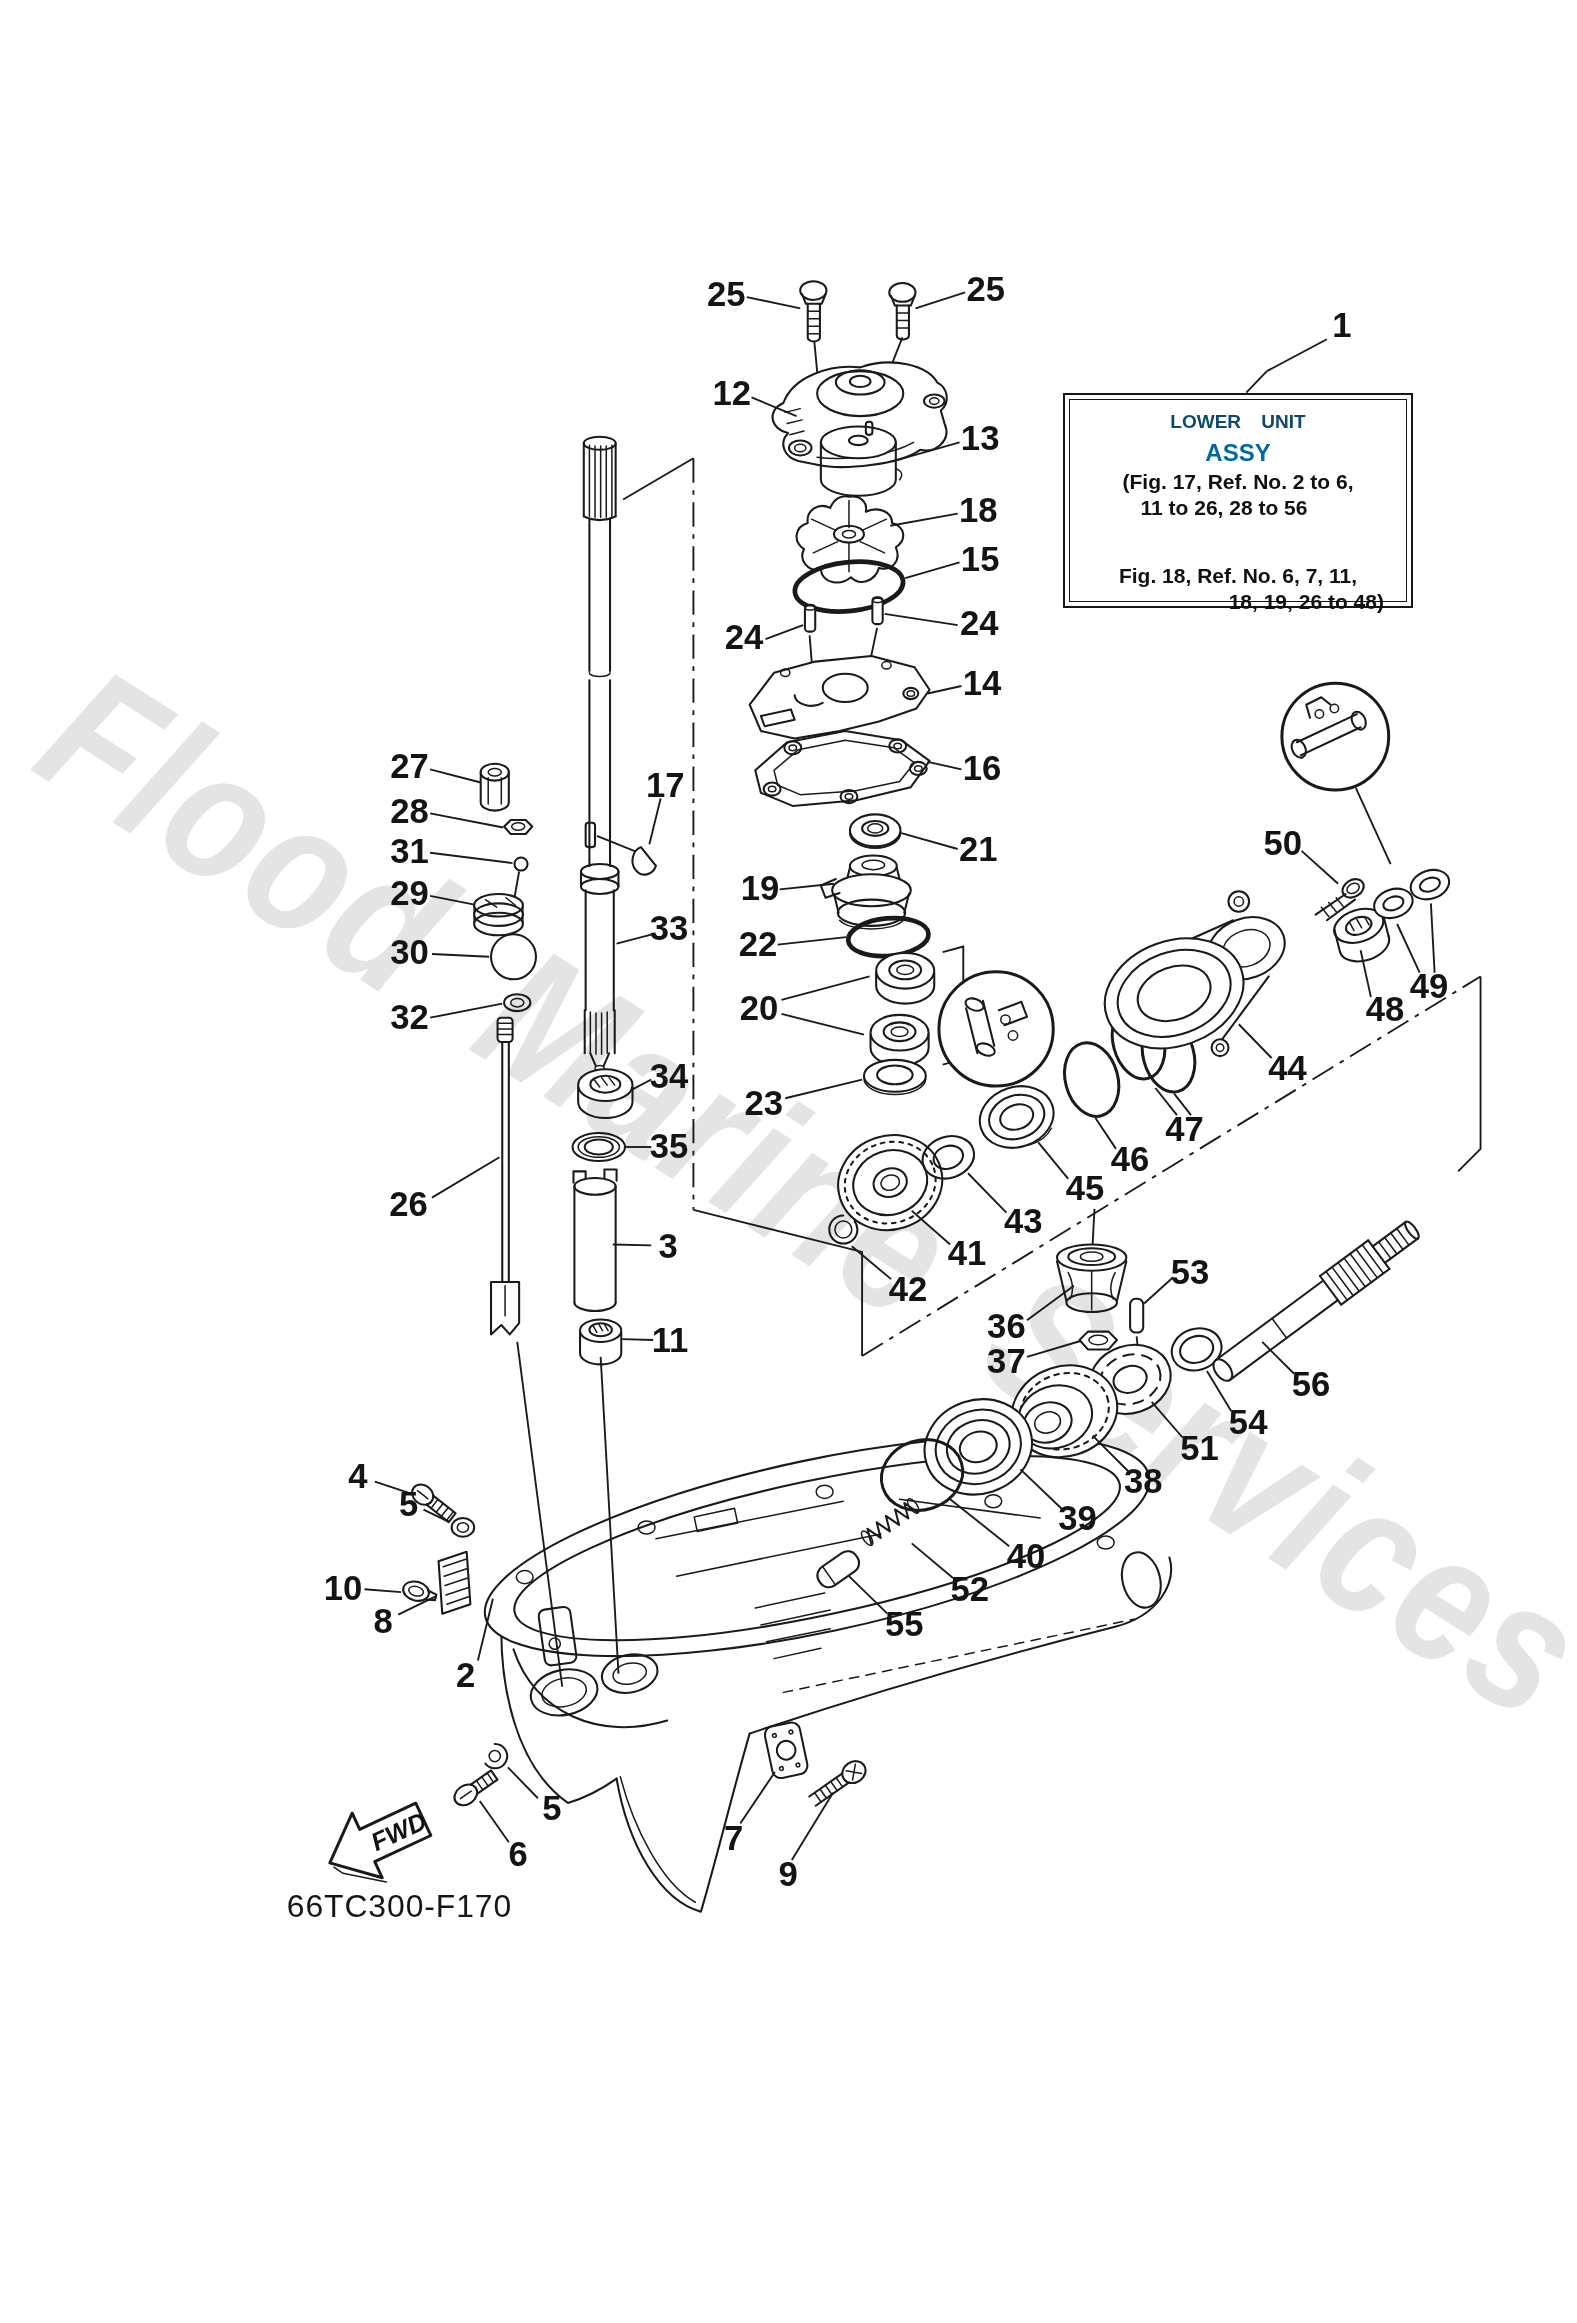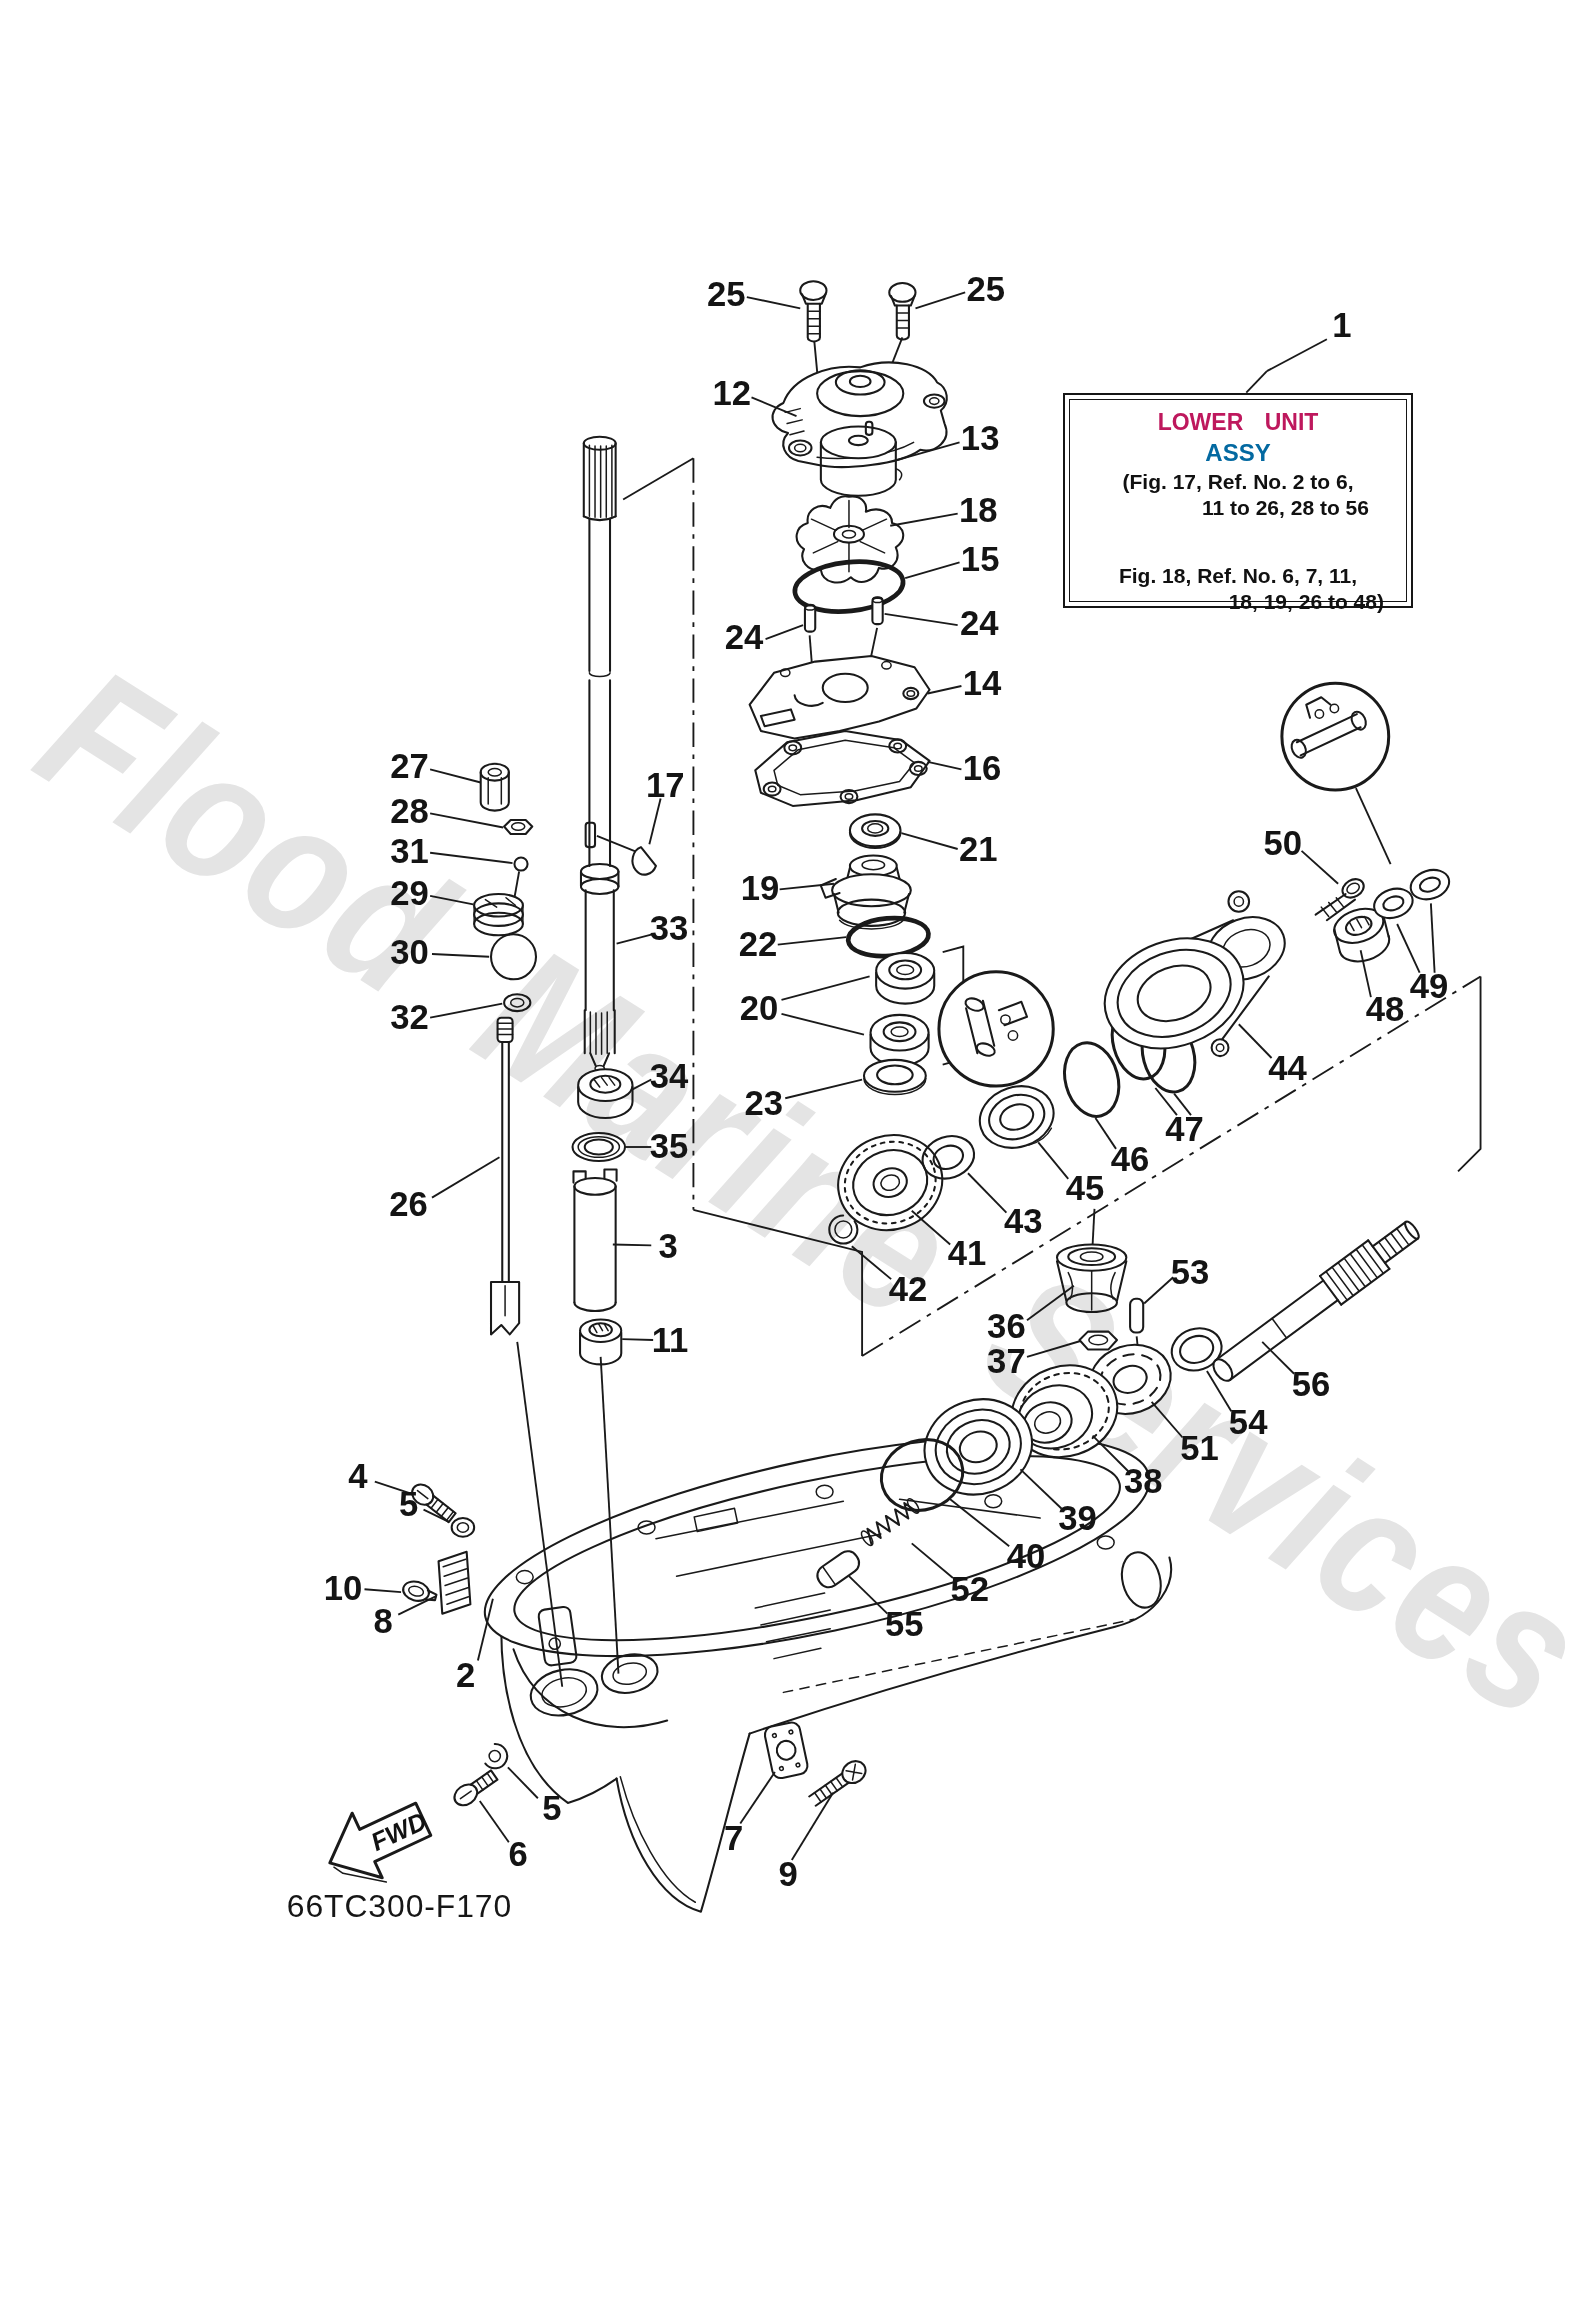--- a/index.html
+++ b/index.html
@@ -14,25 +14,25 @@
   .dd{stroke-dasharray:26 8 5 8;}
   .blk{fill:#1a1a1a;stroke:none;}
   .callout{font:700 37px "Liberation Sans",sans-serif;fill:#141414;text-anchor:middle;}
   .ld{stroke:#1a1a1a;stroke-width:2;fill:none;}
   .wm{font-style:italic;font-weight:700;letter-spacing:4px;word-spacing:48px;}
   .code-text{font:400 34px "Liberation Sans",sans-serif;fill:#161616;letter-spacing:1px;}
   .fwd-text{font:italic 900 27px "Liberation Sans",sans-serif;fill:#111;}
   
   .infobox{position:absolute;left:1063px;top:393px;width:350px;height:215px;border:2.8px solid #161616;background:#fff;box-sizing:border-box;}
   .ib-inner{position:absolute;left:3.7px;top:3.7px;right:3.7px;bottom:3.7px;border:1.9px solid #161616;padding:7.5px 9.4px 0 9.4px;box-sizing:border-box;}
-  .ib-title{text-align:center;font-weight:700;font-size:23px;color:#be185d;word-spacing:15px;line-height:30px;}
+  .ib-title{text-align:center;font-weight:700;font-size:19px;color:#0c4a6e;word-spacing:15px;line-height:30px;}
   .ib-title2{text-align:center;font-weight:700;font-size:24px;color:#0369a1;line-height:32px;}
   .ib-ref{font-weight:700;font-size:21px;color:#111;line-height:26px;white-space:nowrap;}
   .r0{text-align:center;}
-  .r1{text-align:right;padding-right:28px;}
+  .r1{text-align:center;padding-right:28px;}
   .r2{text-align:center;margin-top:42px;}
   .r3{text-align:right;padding-right:13px;}
 </style>
 </head>
 <body>
 
 <div id="stage">
 
 <svg width="1578" height="2324" viewBox="0 0 1684 2480">
 

